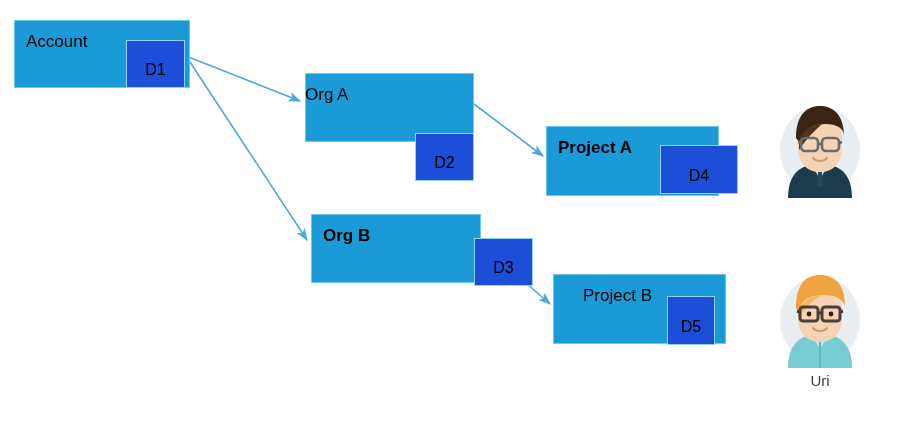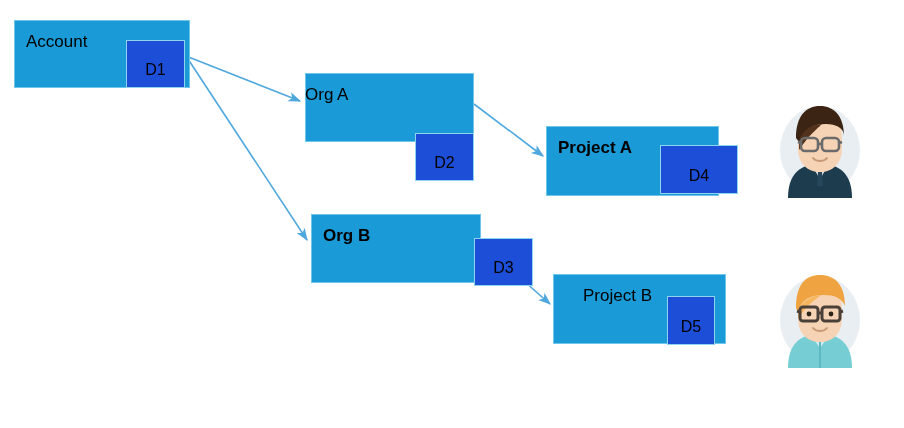--- a/index.html
+++ b/index.html
@@ -164,15 +164,16 @@
         <rect x="32" y="43" width="18" height="14" rx="3"></rect>
         <rect x="54" y="43" width="18" height="14" rx="3"></rect>
         <line x1="50" y1="49" x2="54" y2="49"></line>
         <line x1="29" y1="47" x2="32" y2="48"></line>
         <line x1="72" y1="48" x2="75" y2="47"></line>
       </g>
       <circle cx="41" cy="50" r="2.4" fill="#2d2418"></circle>
       <circle cx="63" cy="50" r="2.4" fill="#2d2418"></circle>
       <path d="M45 64 C48 68 56 68 59 64" stroke="#c79a78" stroke-width="2" fill="none" stroke-linecap="round"></path>
     </svg>
+    <div class="person-name">Uri</div>
   </div>
 
 </div>
 
 </body></html>

